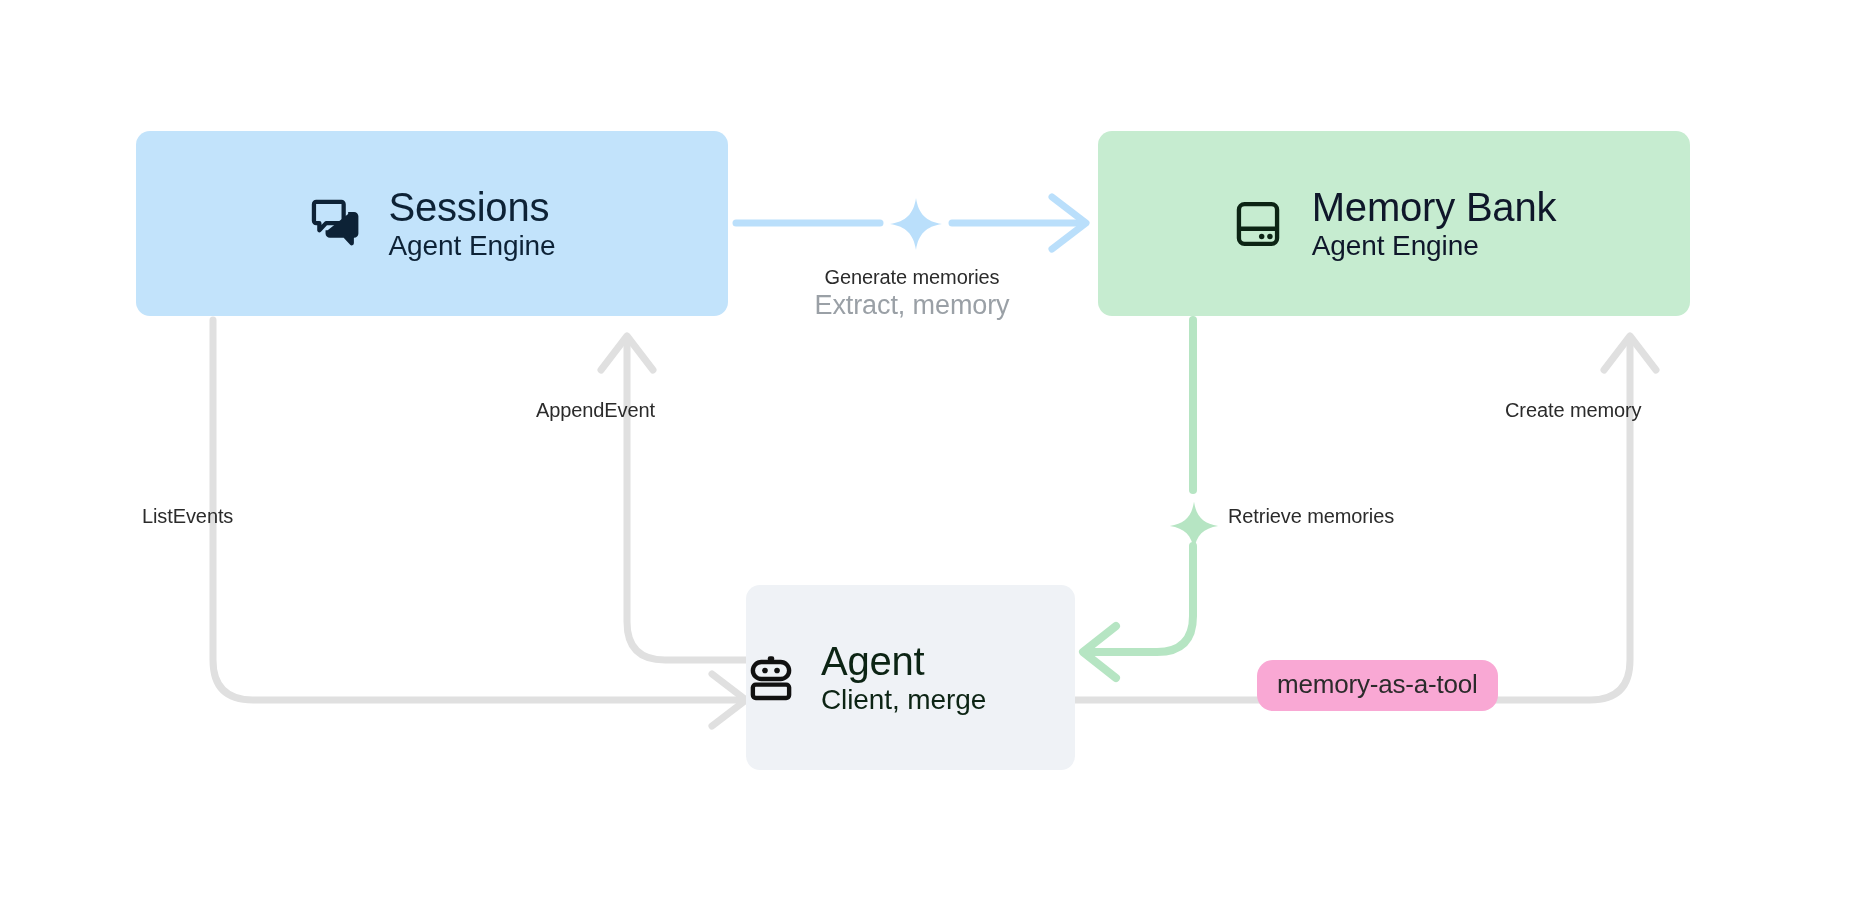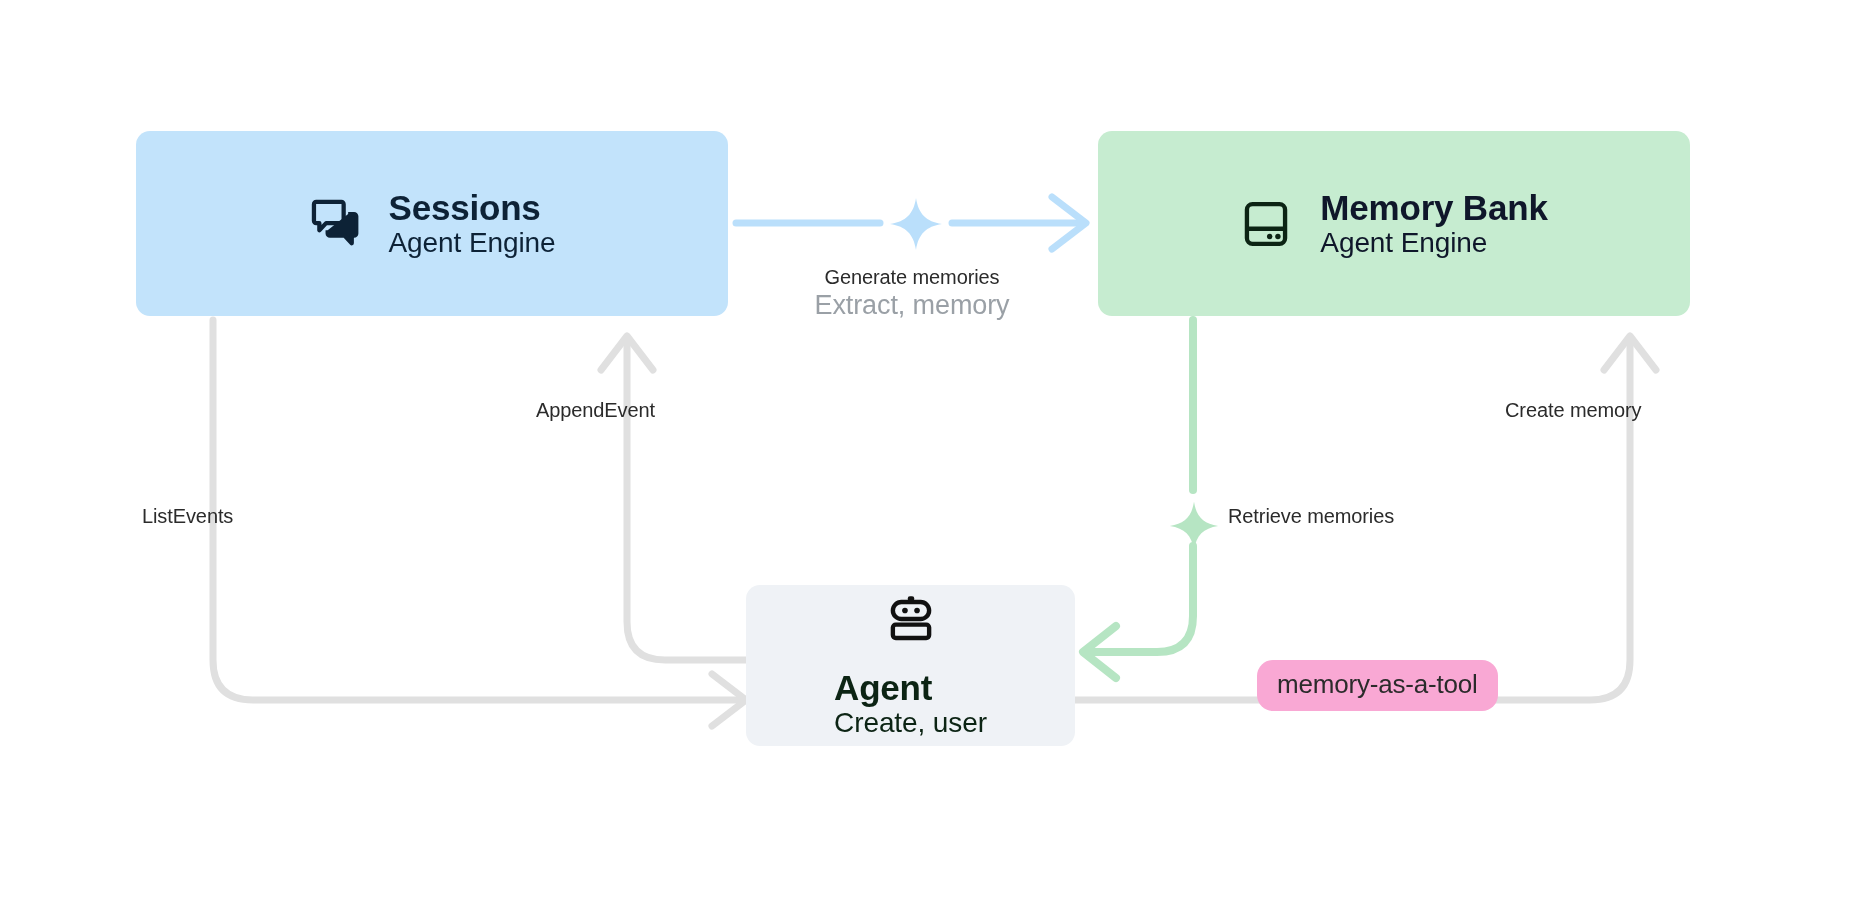--- a/index.html
+++ b/index.html
@@ -43,22 +43,22 @@
     justify-content: center;
     flex: 0 0 auto;
   }
   .node .labels {
     display: flex;
     flex-direction: column;
     justify-content: center;
     line-height: 1.12;
   }
   .node .title {
-    font-size: 35px;
-    font-weight: 700;
+    font-size: 40px;
+    font-weight: 400;
     letter-spacing: -0.2px;
     white-space: nowrap;
   }
   .node .subtitle {
     font-size: 28px;
     font-weight: 400;
     letter-spacing: -0.1px;
     white-space: nowrap;
   }
 
@@ -83,25 +83,24 @@
     justify-content: center;
     gap: 28px;
   }
   #node-memory-bank .title,
   #node-memory-bank .subtitle { color: #0f172a; }
 
   #node-agent {
     left: 746px;
     top: 585px;
     width: 329px;
-    height: 161px;
+    height: 185px;
     background: #eff2f6;
-    justify-content: center;
+    justify-content: flex-start;
     gap: 25px;
-    flex-direction: column;
   }
   #node-agent .title,
   #node-agent .subtitle { color: #0c2414; }
 
   
   .edge-label {
     position: absolute;
     white-space: nowrap;
     line-height: 1.18;
   }
@@ -230,21 +229,21 @@
       <svg width="50" height="50" viewBox="0 0 24 24" xmlns="http://www.w3.org/2000/svg">
         <rect x="10.4" y="1.6" width="3.2" height="2.4" rx="1.1" fill="#111111"></rect>
         <rect x="3.3" y="4.3" width="17.4" height="8.2" rx="4.1" fill="none" stroke="#111111" stroke-width="2.1"></rect>
         <circle cx="9.1" cy="8.4" r="1.35" fill="#111111"></circle>
         <circle cx="14.9" cy="8.4" r="1.35" fill="#111111"></circle>
         <rect x="3.3" y="15.2" width="17.4" height="6.4" rx="1.4" fill="none" stroke="#111111" stroke-width="2.1"></rect>
       </svg>
     </span>
     <span class="labels">
       <span class="title">Agent</span>
-      <span class="subtitle">Create, user</span>
+      <span class="subtitle">Client, merge</span>
     </span>
   </div>
 
   <div class="edge-label" id="label-generate">
     <div class="primary">Generate memories</div>
     <div class="secondary">Extract, memory</div>
   </div>
 
   <div class="edge-label" id="label-append-event">
     <div class="primary">AppendEvent</div>

